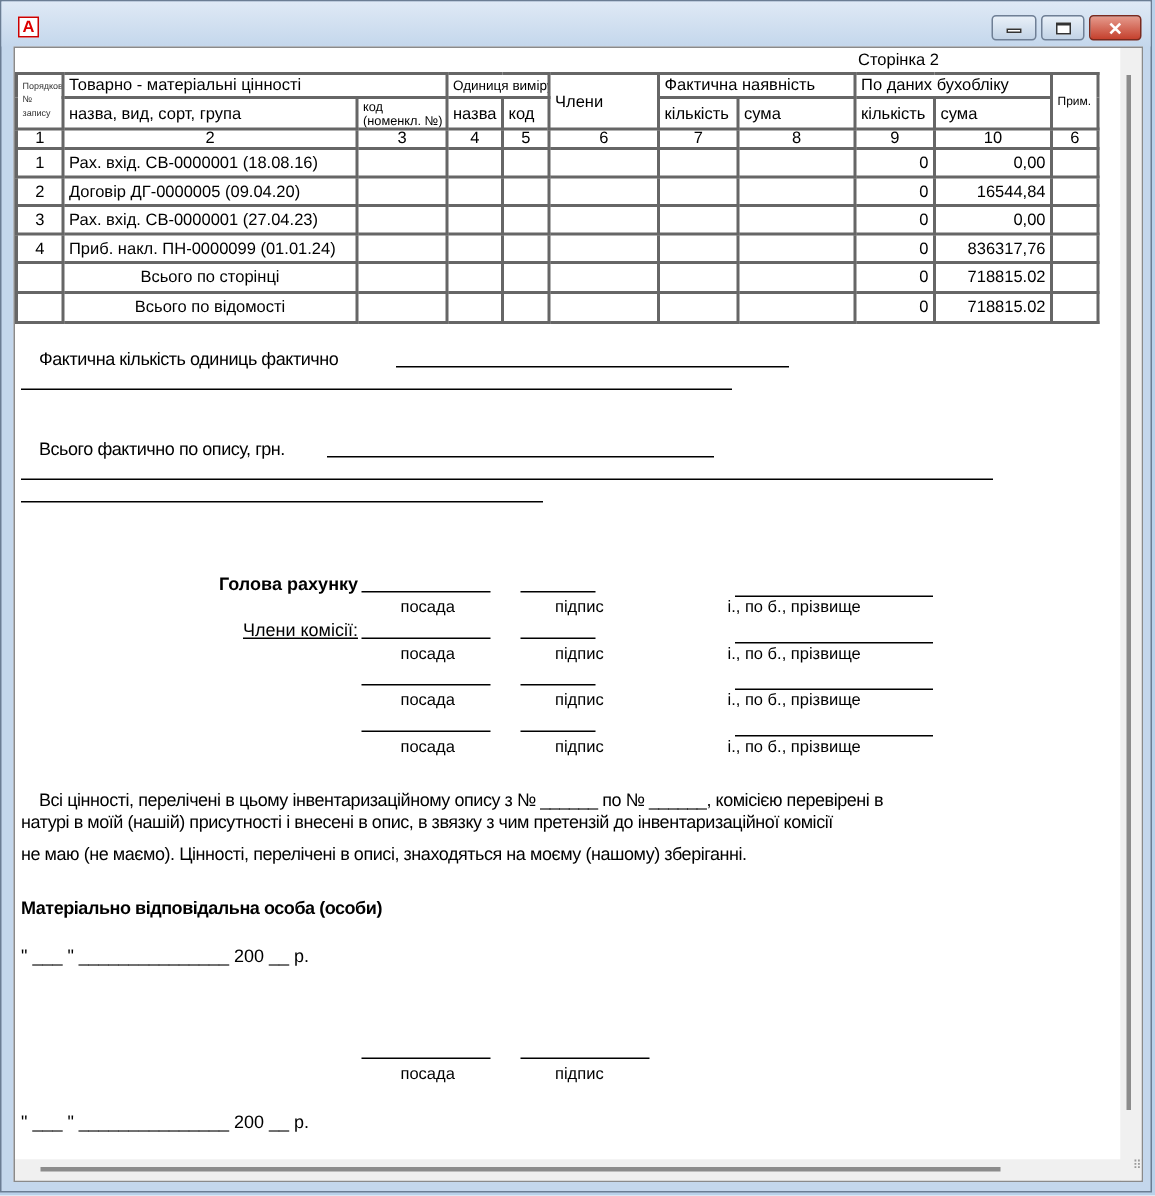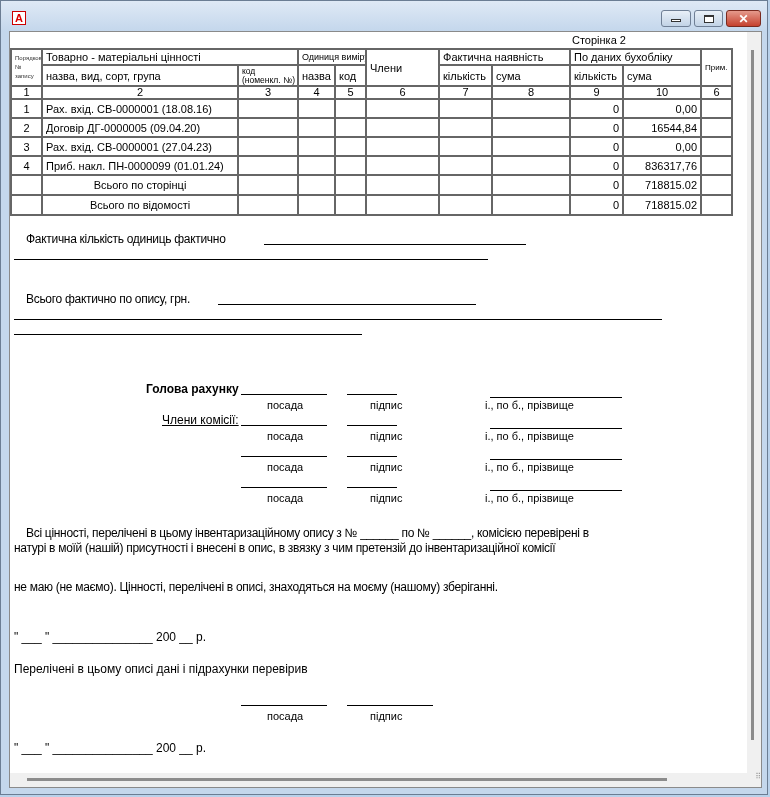--- a/index.html
+++ b/index.html
@@ -282,25 +282,25 @@
 
       <div class="line" style="left:231px; top:455px; width:86px;"></div>
       <div class="line" style="left:337px; top:455px; width:50px;"></div>
       <div class="line" style="left:480px; top:458px; width:132px;"></div>
       <div class="t cap" style="left:257px; top:460px;">посада</div>
       <div class="t cap" style="left:360px; top:460px;">підпис</div>
       <div class="t cap" style="left:475px; top:460px;">і., по б., прізвище</div>
 
       <div class="t cond" style="left:16px; top:494px;">Всі цінності, перелічені в цьому інвентаризаційному опису з № ______ по № ______, комісією перевірені в</div>
       <div class="t cond" style="left:4px; top:509px;">натурі в моїй (нашій) присутності і внесені в опис, в звязку з чим претензій до інвентаризаційної комісії</div>
-      <div class="t cond" style="left:4px; top:548px;">не маю (не маємо). Цінності,  перелічені в описі, знаходяться на моєму (нашому) зберіганні.</div>
-
+      <div class="t cond" style="left:4px; top:530px;">не маю (не маємо). Цінності,  перелічені в описі, знаходяться на моєму (нашому) зберіганні.</div>
+
+      <div class="t b cond" style="left:4px; top:566px;">Матеріально відповідальна особа (особи)</div>
       <div class="t" style="left:4px; top:598px;">" ___ " _______________ 200 __ р.</div>
 
-      <div class="t" style="left:4px; top:630px;">Перелічені в цьому описі дані  і  підрахунки перевірив</div>
       <div class="line" style="left:231px; top:673px; width:86px;"></div>
       <div class="line" style="left:337px; top:673px; width:86px;"></div>
       <div class="t cap" style="left:257px; top:678px;">посада</div>
       <div class="t cap" style="left:360px; top:678px;">підпис</div>
 
       <div class="t" style="left:4px; top:709px;">" ___ " _______________ 200 __ р.</div>
     </div>
 
     <div class="vscroll">
       <div class="thumb"></div>

